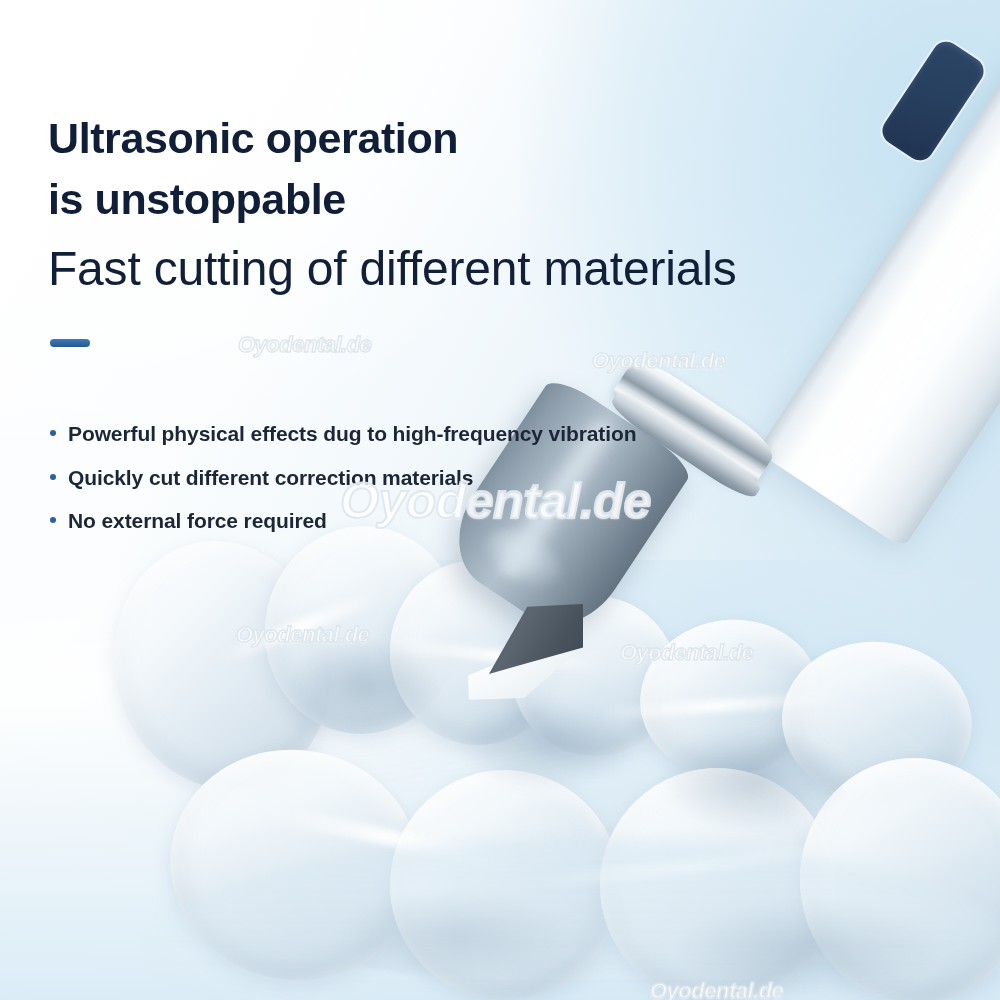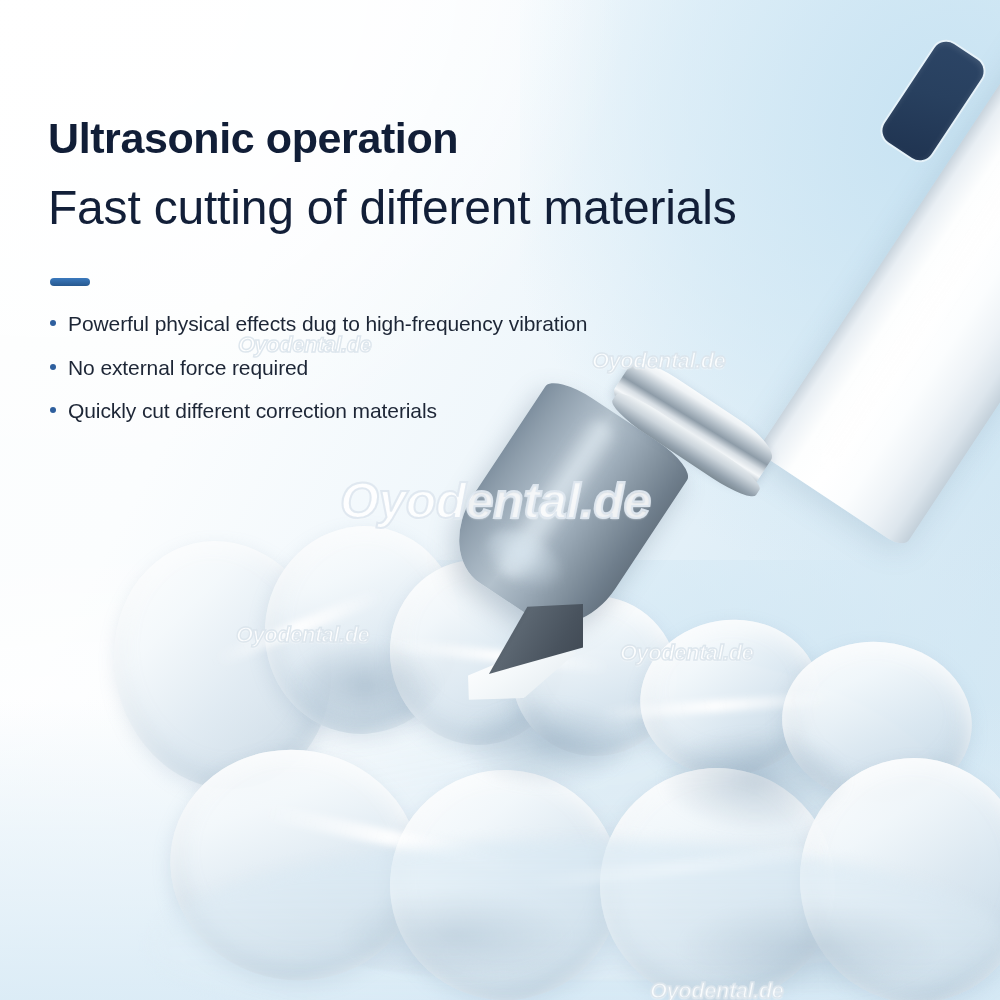--- a/index.html
+++ b/index.html
@@ -88,22 +88,23 @@
   }
   .divider {
     width: 40px;
     height: 8px;
     border-radius: 4px;
     background: linear-gradient(180deg, #3b79bd 0%, #27588f 100%);
     margin: 39px 0 0 2px;
   }
   .bullets {
     list-style: none;
-    margin: 22px 0 0 0;
+    margin: 71px 0 0 0;
     padding: 0;
+    font-weight: bold;
   }
   .bullets li {
     position: relative;
     padding-left: 20px;
     font-size: 21px;
     line-height: 1.48;
     color: #1d2636;
     margin-bottom: 12px;
     letter-spacing: -0.1px;
   }
@@ -414,35 +415,36 @@
     <div class="nose"></div>
     <div class="collar"></div>
     <div class="collar2"></div>
     <div class="chip"></div>
     <div class="blade"></div>
   </div>
 
   <div class="text-block">
     <h1 class="headline">
       <span>Ultrasonic operation</span>
+      <span class="l2">is unstoppable</span>
     </h1>
     <p class="subhead">Fast cutting of different materials</p>
     <div class="divider"></div>
     <ul class="bullets">
       <li>
         <span class="dot"></span>
         <span>Powerful physical effects dug to high-frequency vibration</span>
       </li>
       <li>
         <span class="dot"></span>
-        <span>No external force required</span>
+        <span>Quickly cut different correction materials</span>
       </li>
       <li>
         <span class="dot"></span>
-        <span>Quickly cut different correction materials</span>
+        <span>No external force required</span>
       </li>
     </ul>
   </div>
 
   <div class="wm wm-big w1">Oyodental.de</div>
   <div class="wm wm-sm w2">Oyodental.de</div>
   <div class="wm wm-sm w3">Oyodental.de</div>
   <div class="wm wm-sm w4">Oyodental.de</div>
   <div class="wm wm-sm w5">Oyodental.de</div>
   <div class="wm wm-sm w6">Oyodental.de</div>

